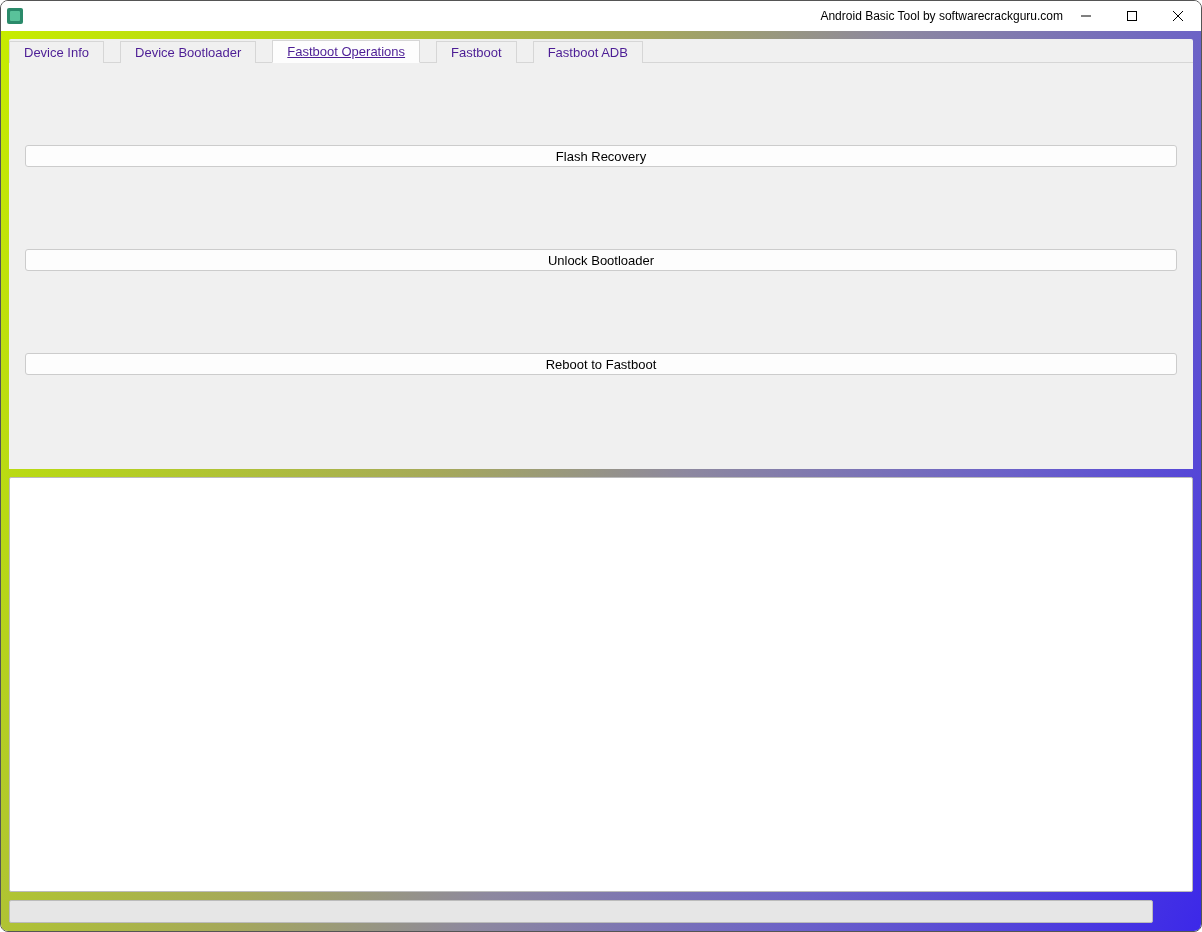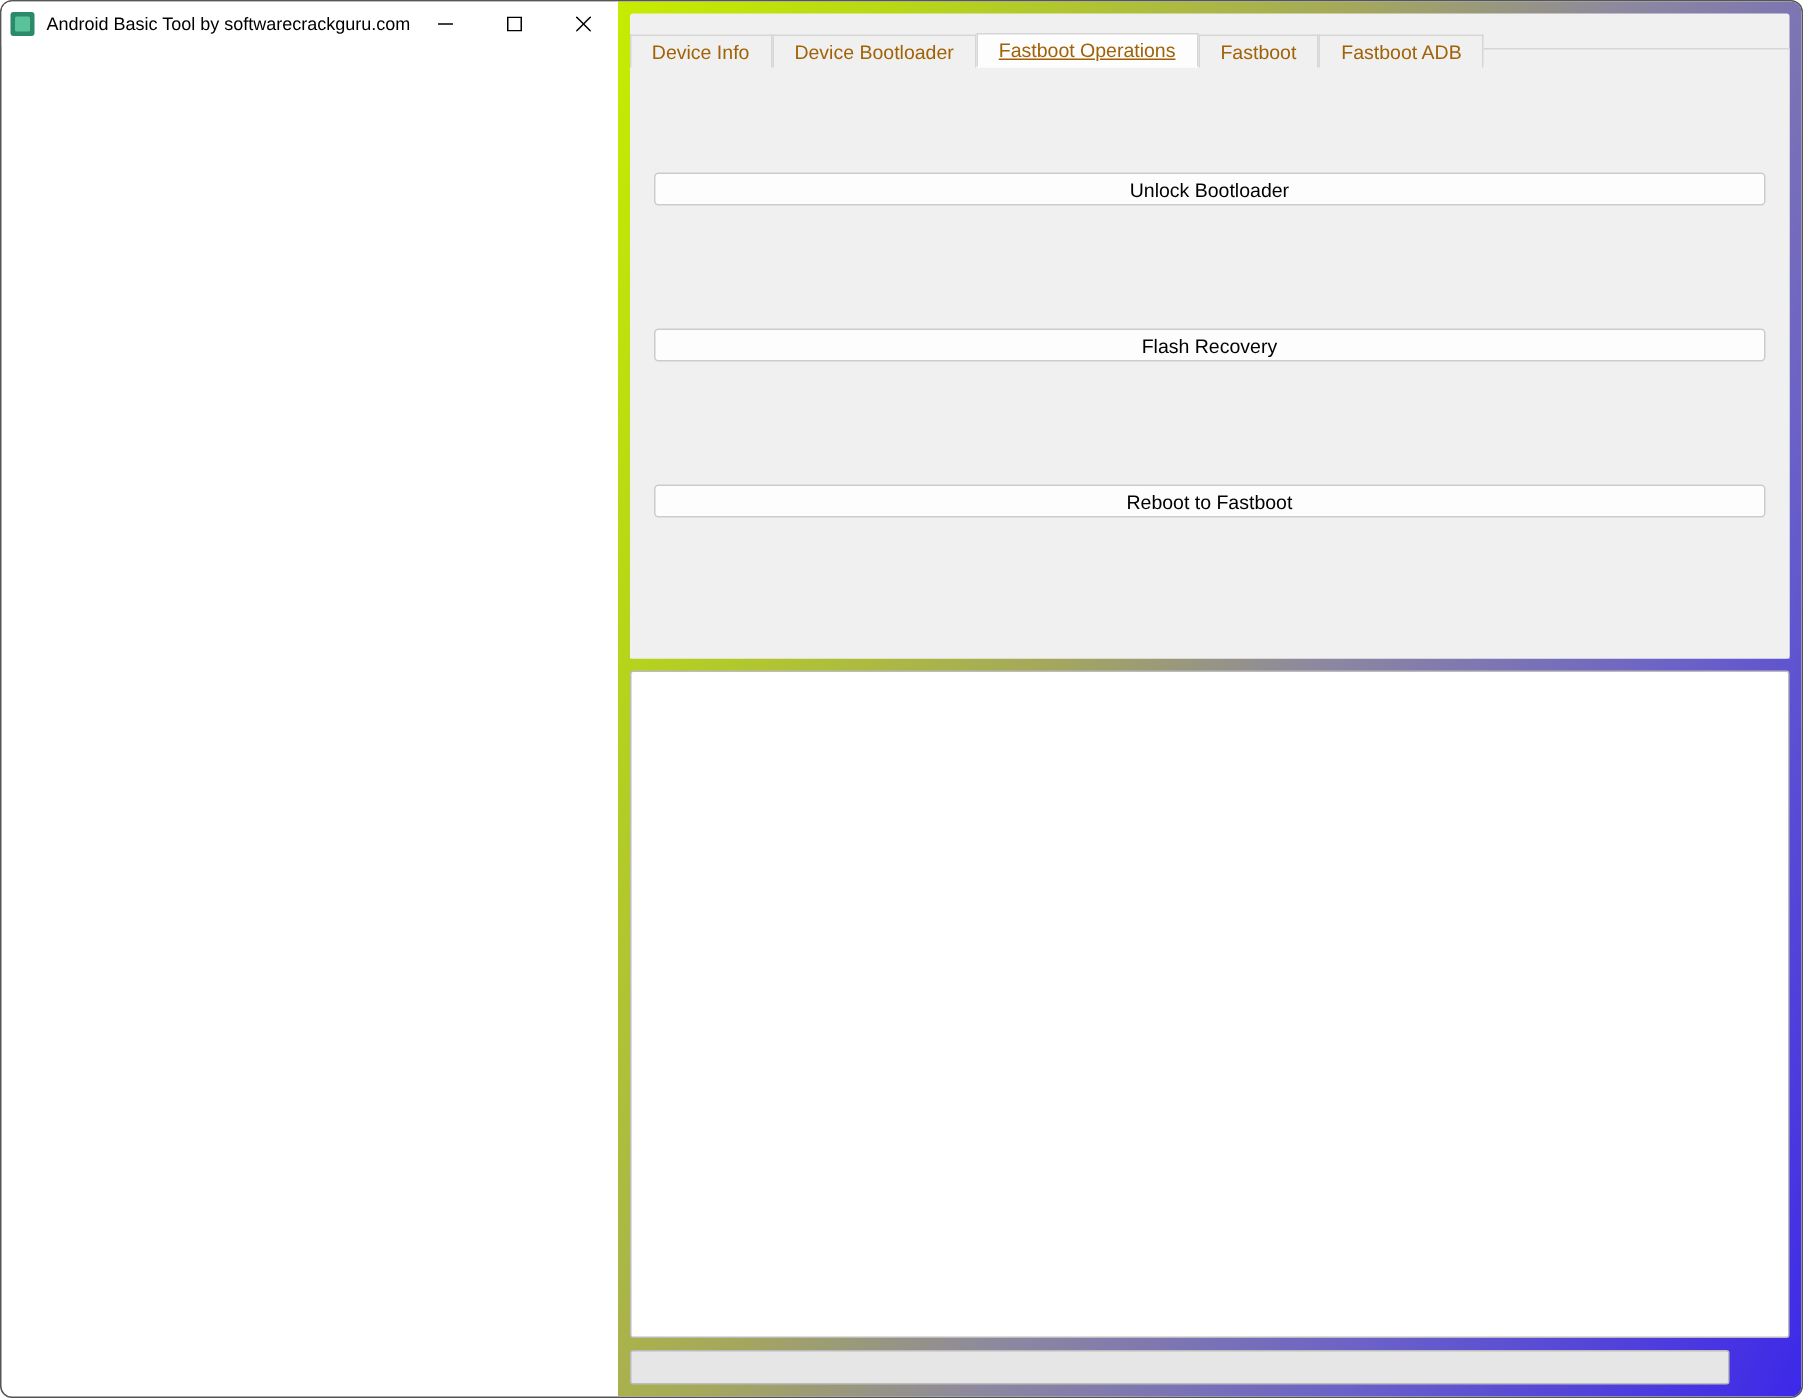--- a/index.html
+++ b/index.html
@@ -14,24 +14,25 @@
       background: #ffffff;
       width: 1202px;
       height: 932px;
       overflow: hidden;
     }
 
     .window {
       width: 100%;
       height: 100%;
       display: flex;
-      flex-direction: row;
+      flex-direction: column;
       border: 1px solid #555;
       border-radius: 8px;
       overflow: hidden;
+      text-align: right;
     }
 
     .titlebar {
       height: 30px;
       background: #ffffff;
       display: flex;
       align-items: center;
       padding-left: 6px;
     }
 
@@ -95,28 +96,28 @@
 
     .tab-strip {
       display: flex;
       height: 23px;
       align-items: flex-end;
     }
 
     .tab {
       padding: 3px 14px;
       font-size: 13px;
-      color: #a16207;
+      color: #4c1d95;
       background: #f0f0f0;
       border: 1px solid #d6d6d6;
       border-bottom: none;
-      margin-right: 0px;
+      margin-right: 16px;
       cursor: default;
       position: relative;
-      top: 13px;
+      top: 1px;
     }
 
     .tab.active {
       background: #fdfdfd;
       border-bottom: 1px solid #fdfdfd;
       z-index: 2;
       text-decoration: underline;
     }
 
     .tab-content {
@@ -192,22 +193,22 @@
 
     <div class="tab-panel">
       <div class="tab-strip">
         <div class="tab">Device Info</div>
         <div class="tab">Device Bootloader</div>
         <div class="tab active">Fastboot Operations</div>
         <div class="tab">Fastboot</div>
         <div class="tab">Fastboot ADB</div>
       </div>
       <div class="tab-content">
+        <div class="action-btn">Flash Recovery</div>
         <div class="action-btn">Unlock Bootloader</div>
-        <div class="action-btn">Flash Recovery</div>
         <div class="action-btn">Reboot to Fastboot</div>
       </div>
     </div>
 
     <div class="log-panel"></div>
 
     <div class="status-bar"></div>
 
   </div>
 

